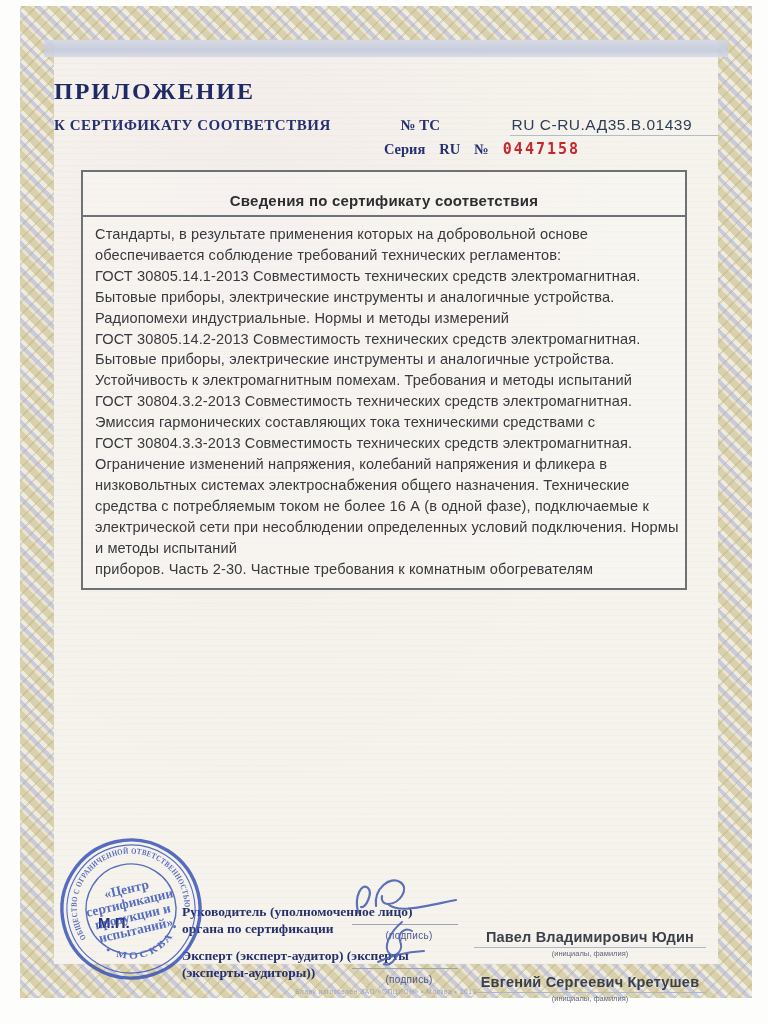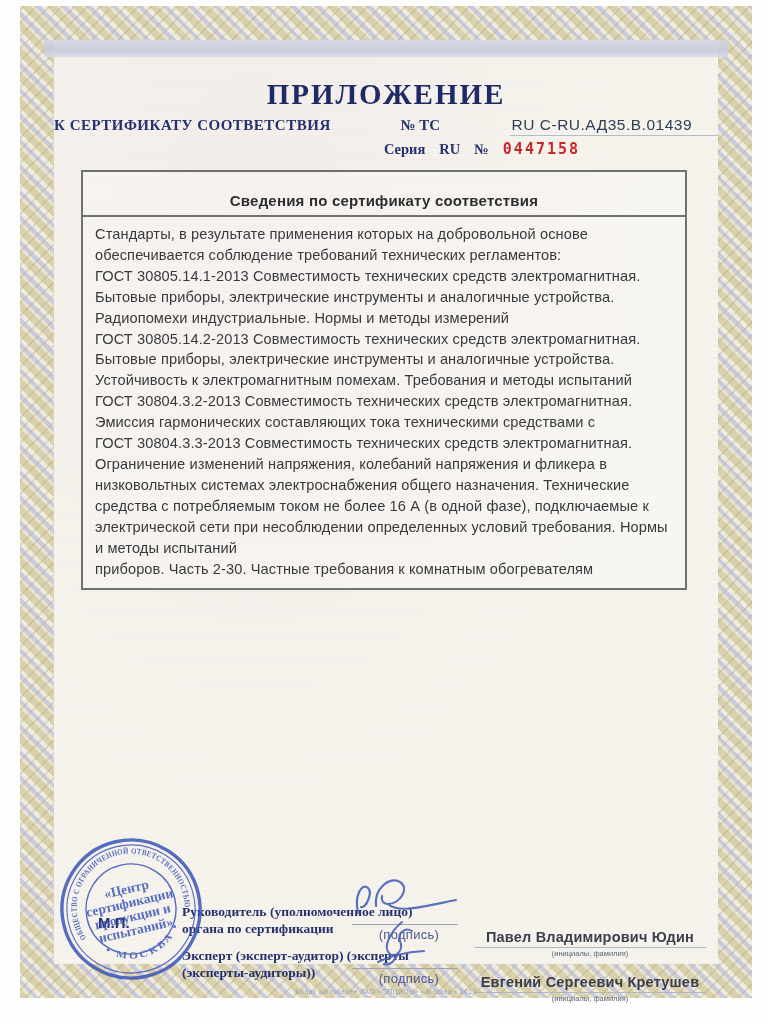--- a/index.html
+++ b/index.html
@@ -44,23 +44,23 @@
     display:flex; align-items:center; justify-content:center;
     width:236px; height:28px; border-radius:5px;
     background:linear-gradient(#b3b7c4,#a6abbc);
     color:#ffffff; font-weight:bold; font-size:19px; letter-spacing:1.5px;
     font-family:"Liberation Sans",sans-serif; transform:scaleY(1.12);
     text-shadow:0 1px 0 #7d8296, 1px 1px 1px #6f7489;
     white-space:nowrap;
   }
 
   .title {
-    position:absolute; top:38px; left:0; right:0; text-align:center;
+    position:absolute; top:38px; left:0; right:0; text-align:left;
     font-family:"Liberation Serif", serif; font-weight:bold;
-    font-size:29px; letter-spacing:2px; color:#1e2a66;
+    font-size:24px; letter-spacing:2px; color:#1e2a66;
   }
   .sub1 {
     position:absolute; top:76px; left:0; right:0;
     display:flex; justify-content:space-between; align-items:baseline; gap:10px;
     color:#25316f; white-space:nowrap;
   }
   .sub1 .lbl { font-family:"Liberation Serif", serif; font-weight:bold; font-size:15px; letter-spacing:.5px;}
   .sub1 .no-ts { font-family:"Liberation Serif", serif; font-weight:bold; font-size:15px; }
   .sub1 .cert-num { font-size:15.5px; color:#2e3e56; letter-spacing:.5px;
                     border-bottom:1px solid #b3bccd; padding:0 26px 1px 2px; }
@@ -96,21 +96,21 @@
   .role { position:absolute; font-family:"Liberation Serif", serif; font-weight:bold;
           font-size:13.5px; line-height:16.5px; color:#26306b; }
   .role-1 { left:128px; top:864px; width:245px; }
   .role-2 { left:128px; top:908px; width:255px; }
   .sig { position:absolute; z-index:3; }
   .sig-1 { left:298px; top:834px; }
   .sig-2 { left:314px; top:880px; }
   .sigline { position:absolute; width:106px; border-top:1px solid #9aa2b4; text-align:center; }
   .sigline-1 { left:298px; top:884px; }
   .sigline-2 { left:298px; top:928px; }
-  .tiny { font-size:13px; color:#4d578a; letter-spacing:.3px;padding-left:8px; }
+  .tiny { font-size:10px; color:#4d578a; letter-spacing:.3px;padding-left:8px; }
   .nameblock { position:absolute; width:232px; text-align:center; }
   .nameblock .nm { font-size:14.5px; font-weight:bold; color:#3a3f4a; letter-spacing:.2px;
                    padding-bottom:2px; border-bottom:1px solid #aeb7c8; white-space:nowrap;margin-top:33px; }
   .nameblock .cap { font-size:7.5px; color:#5b647a; margin-top:1px; }
   .name-1 { left:420px; top:856px; }
   .name-2 { left:420px; top:901px; }
 
   .microtext { position:absolute; left:92px; top:948px; width:480px; text-align:center;
                font-size:6.5px; color:#9aa3b5; letter-spacing:.6px; white-space:nowrap; }
 
@@ -149,21 +149,21 @@
           <div class="line">Радиопомехи индустриальные. Нормы и методы измерений</div>
           <div class="line">ГОСТ 30805.14.2-2013 Совместимость технических средств электромагнитная.</div>
           <div class="line">Бытовые приборы, электрические инструменты и аналогичные устройства.</div>
           <div class="line">Устойчивость к электромагнитным помехам. Требования и методы испытаний</div>
           <div class="line">ГОСТ 30804.3.2-2013 Совместимость технических средств электромагнитная.</div>
           <div class="line">Эмиссия гармонических составляющих тока техническими средствами с</div>
           <div class="line">ГОСТ 30804.3.3-2013 Совместимость технических средств электромагнитная.</div>
           <div class="line">Ограничение изменений напряжения, колебаний напряжения и фликера в</div>
           <div class="line">низковольтных системах электроснабжения общего назначения. Технические</div>
           <div class="line">средства с потребляемым током не более 16 А (в одной фазе), подключаемые к</div>
-          <div class="line">электрической сети при несоблюдении определенных условий требования. Нормы</div>
+          <div class="line">электрической сети при несоблюдении определенных условий подключения. Нормы</div>
           <div class="line">и методы испытаний</div>
           <div class="line">приборов. Часть 2-30. Частные требования к комнатным обогревателям</div>
         </div>
       </div>
 
       <div class="mp">М.П.</div>
       <div class="stamp-wrap">
         <svg width="150" height="150" viewBox="0 0 150 150">
           <g fill="none" stroke="#3a55b8">
             <circle cx="75" cy="75" r="69" stroke-width="3.4"></circle>

